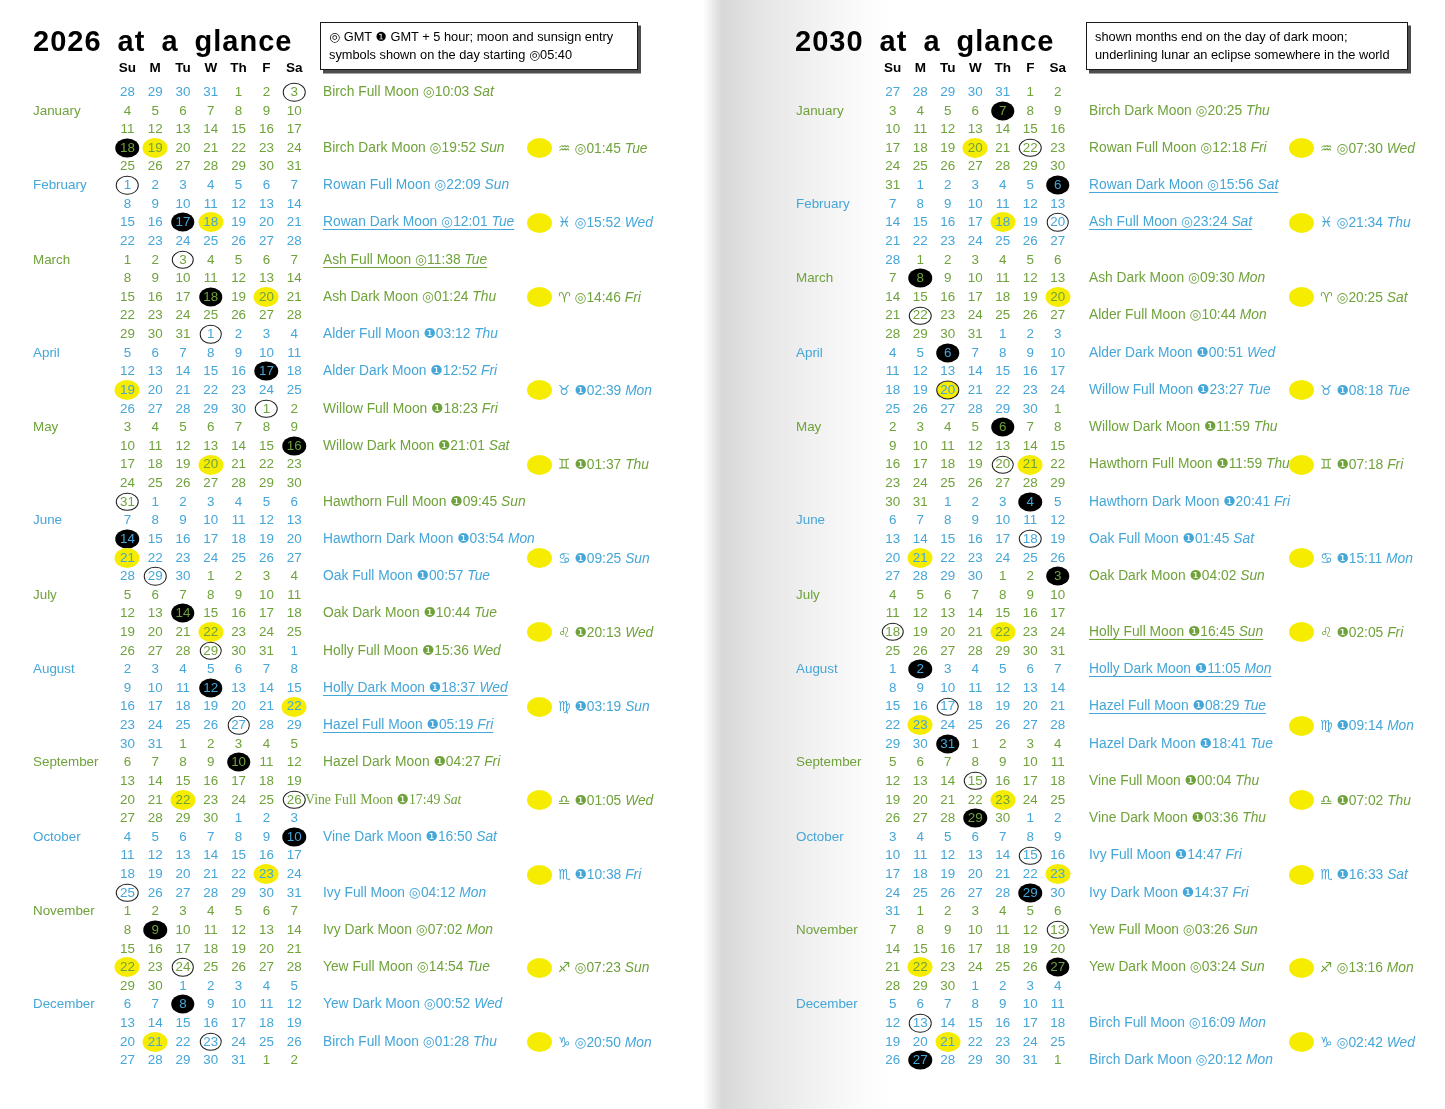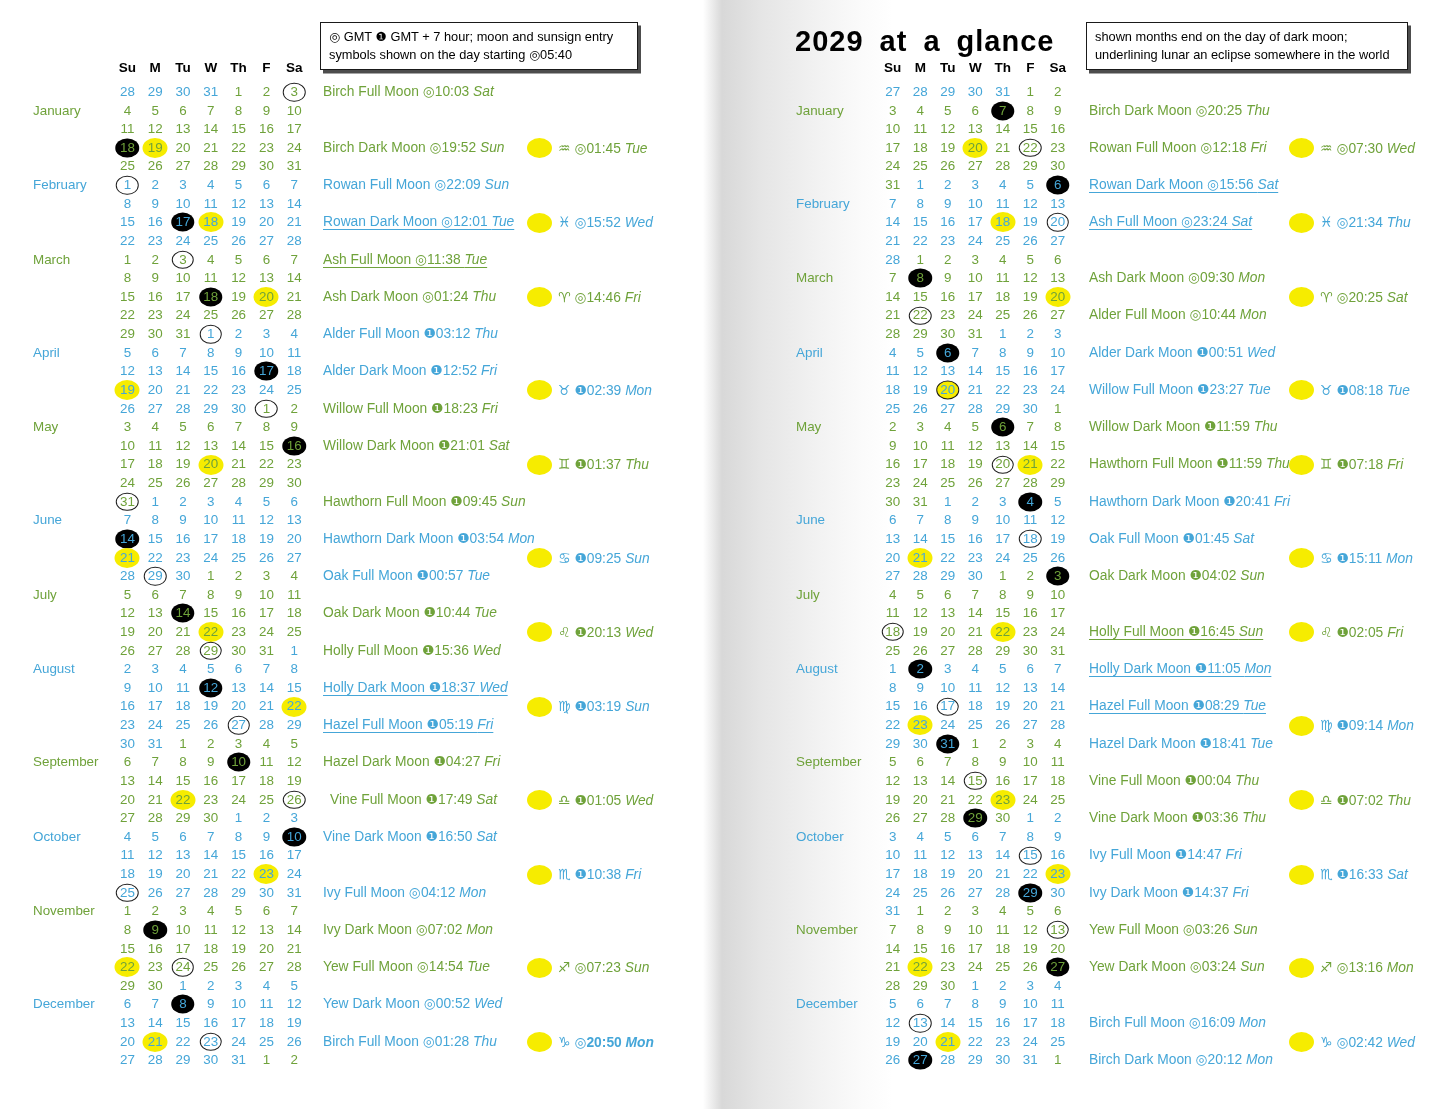--- a/index.html
+++ b/index.html
@@ -49,27 +49,28 @@
   .g{color:var(--green);}
   .b{color:var(--blue);}
   i{font-style:italic;}
 </style>
 </head>
 <body>
 
 <div class="canvas" id="canvas">
   <div class="gutter"></div>
 
+  <div class="title" style="left:33px">2026 at a glance</div>
 
   <div class="note" style="left:320px;width:318px">
-    <div>◎ GMT ❶ GMT + 7 hour; moon and sunsign entry</div>
+    <div>◎ GMT ❶ GMT + 5 hour; moon and sunsign entry</div>
     <div>symbols shown on the day starting ◎05:40</div>
   </div>
 
-  <div class="title" style="left:795px">2029 at a glance</div>
+  <div class="title" style="left:795px">2030 at a glance</div>
 
   <div class="note" style="left:1086px;width:322px">
     <div>shown months end on the day of dark moon;</div>
     <div>underlining lunar an eclipse somewhere in the world</div>
   </div>
 <div class="dh" style="left: 113.5px; top: 59px; width: 27.8px;">Su</div>
     <div class="dh" style="left: 141.3px; top: 59px; width: 27.8px;">M</div>
     <div class="dh" style="left: 169.1px; top: 59px; width: 27.8px;">Tu</div>
     <div class="dh" style="left: 196.9px; top: 59px; width: 27.8px;">W</div>
     <div class="dh" style="left: 224.7px; top: 59px; width: 27.8px;">Th</div>
@@ -461,21 +462,21 @@
       <div class="cell g" style="left: 280.3px; width: 27.8px;"><b>19</b></div>
     </div>
     <div class="row" style="top: 790.56px;">
       <div class="cell g" style="left: 113.5px; width: 27.8px;"><b>20</b></div>
       <div class="cell g" style="left: 141.3px; width: 27.8px;"><b>21</b></div>
       <div class="cell g" style="left: 169.1px; width: 27.8px;"><div class="hl y"></div><b>22</b></div>
       <div class="cell g" style="left: 196.9px; width: 27.8px;"><b>23</b></div>
       <div class="cell g" style="left: 224.7px; width: 27.8px;"><b>24</b></div>
       <div class="cell g" style="left: 252.5px; width: 27.8px;"><b>25</b></div>
       <div class="cell g" style="left: 280.3px; width: 27.8px;"><div class="hl o"></div><b>26</b></div>
-      <div class="moon g" style="left: 330px;">Vine Full Moon ❶17:49 <i>Sat</i></div>
+      <div class="moon g" style="left: 305px; font-family: Liberation Serif, serif;">Vine Full Moon ❶17:49 <i>Sat</i></div>
       <div class="sundot" style="left: 527px;"></div>
       <div class="sun g" style="left: 558px;"><span class="zod">♎</span> ❶01:05 <i>Wed</i></div>
     </div>
     <div class="row" style="top: 809.18px;">
       <div class="cell g" style="left: 113.5px; width: 27.8px;"><b>27</b></div>
       <div class="cell g" style="left: 141.3px; width: 27.8px;"><b>28</b></div>
       <div class="cell g" style="left: 169.1px; width: 27.8px;"><b>29</b></div>
       <div class="cell g" style="left: 196.9px; width: 27.8px;"><b>30</b></div>
       <div class="cell b" style="left: 224.7px; width: 27.8px;"><b>1</b></div>
       <div class="cell b" style="left: 252.5px; width: 27.8px;"><b>2</b></div>
@@ -595,21 +596,21 @@
     <div class="row" style="top: 1032.62px;">
       <div class="cell b" style="left: 113.5px; width: 27.8px;"><b>20</b></div>
       <div class="cell b" style="left: 141.3px; width: 27.8px;"><div class="hl y"></div><b>21</b></div>
       <div class="cell b" style="left: 169.1px; width: 27.8px;"><b>22</b></div>
       <div class="cell b" style="left: 196.9px; width: 27.8px;"><div class="hl o"></div><b>23</b></div>
       <div class="cell b" style="left: 224.7px; width: 27.8px;"><b>24</b></div>
       <div class="cell b" style="left: 252.5px; width: 27.8px;"><b>25</b></div>
       <div class="cell b" style="left: 280.3px; width: 27.8px;"><b>26</b></div>
       <div class="moon b" style="left: 323px;">Birch Full Moon ◎01:28 <i>Thu</i></div>
       <div class="sundot" style="left: 527px;"></div>
-      <div class="sun b" style="left: 558px; font-weight: bold;"><span class="zod">♑</span> ◎20:50 <i>Mon</i></div>
+      <div class="sun b" style="left: 558px;"><span class="zod">♑</span> ◎20:50 <i>Mon</i></div>
     </div>
     <div class="row" style="top: 1051.24px;">
       <div class="cell b" style="left: 113.5px; width: 27.8px;"><b>27</b></div>
       <div class="cell b" style="left: 141.3px; width: 27.8px;"><b>28</b></div>
       <div class="cell b" style="left: 169.1px; width: 27.8px;"><b>29</b></div>
       <div class="cell b" style="left: 196.9px; width: 27.8px;"><b>30</b></div>
       <div class="cell b" style="left: 224.7px; width: 27.8px;"><b>31</b></div>
       <div class="cell g" style="left: 252.5px; width: 27.8px;"><b>1</b></div>
       <div class="cell g" style="left: 280.3px; width: 27.8px;"><b>2</b></div>
     </div>

